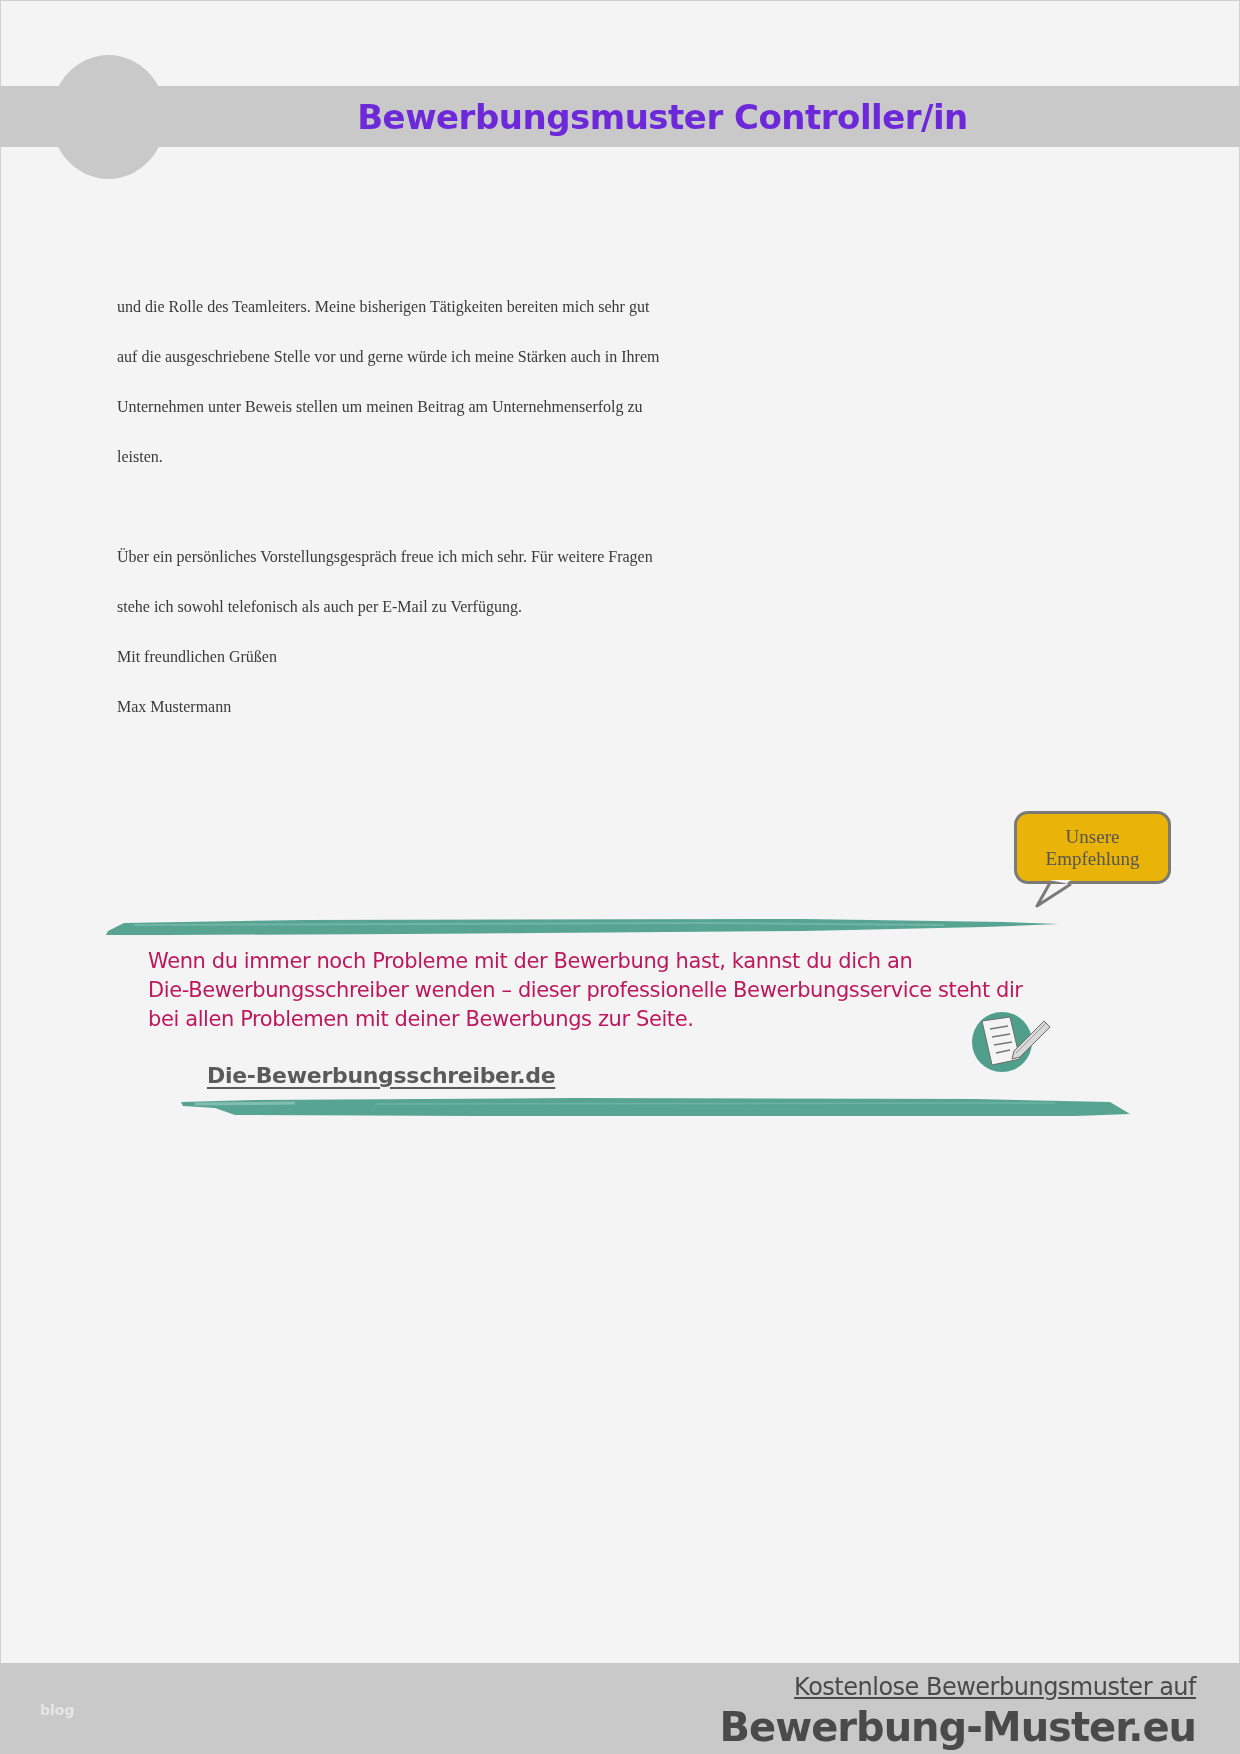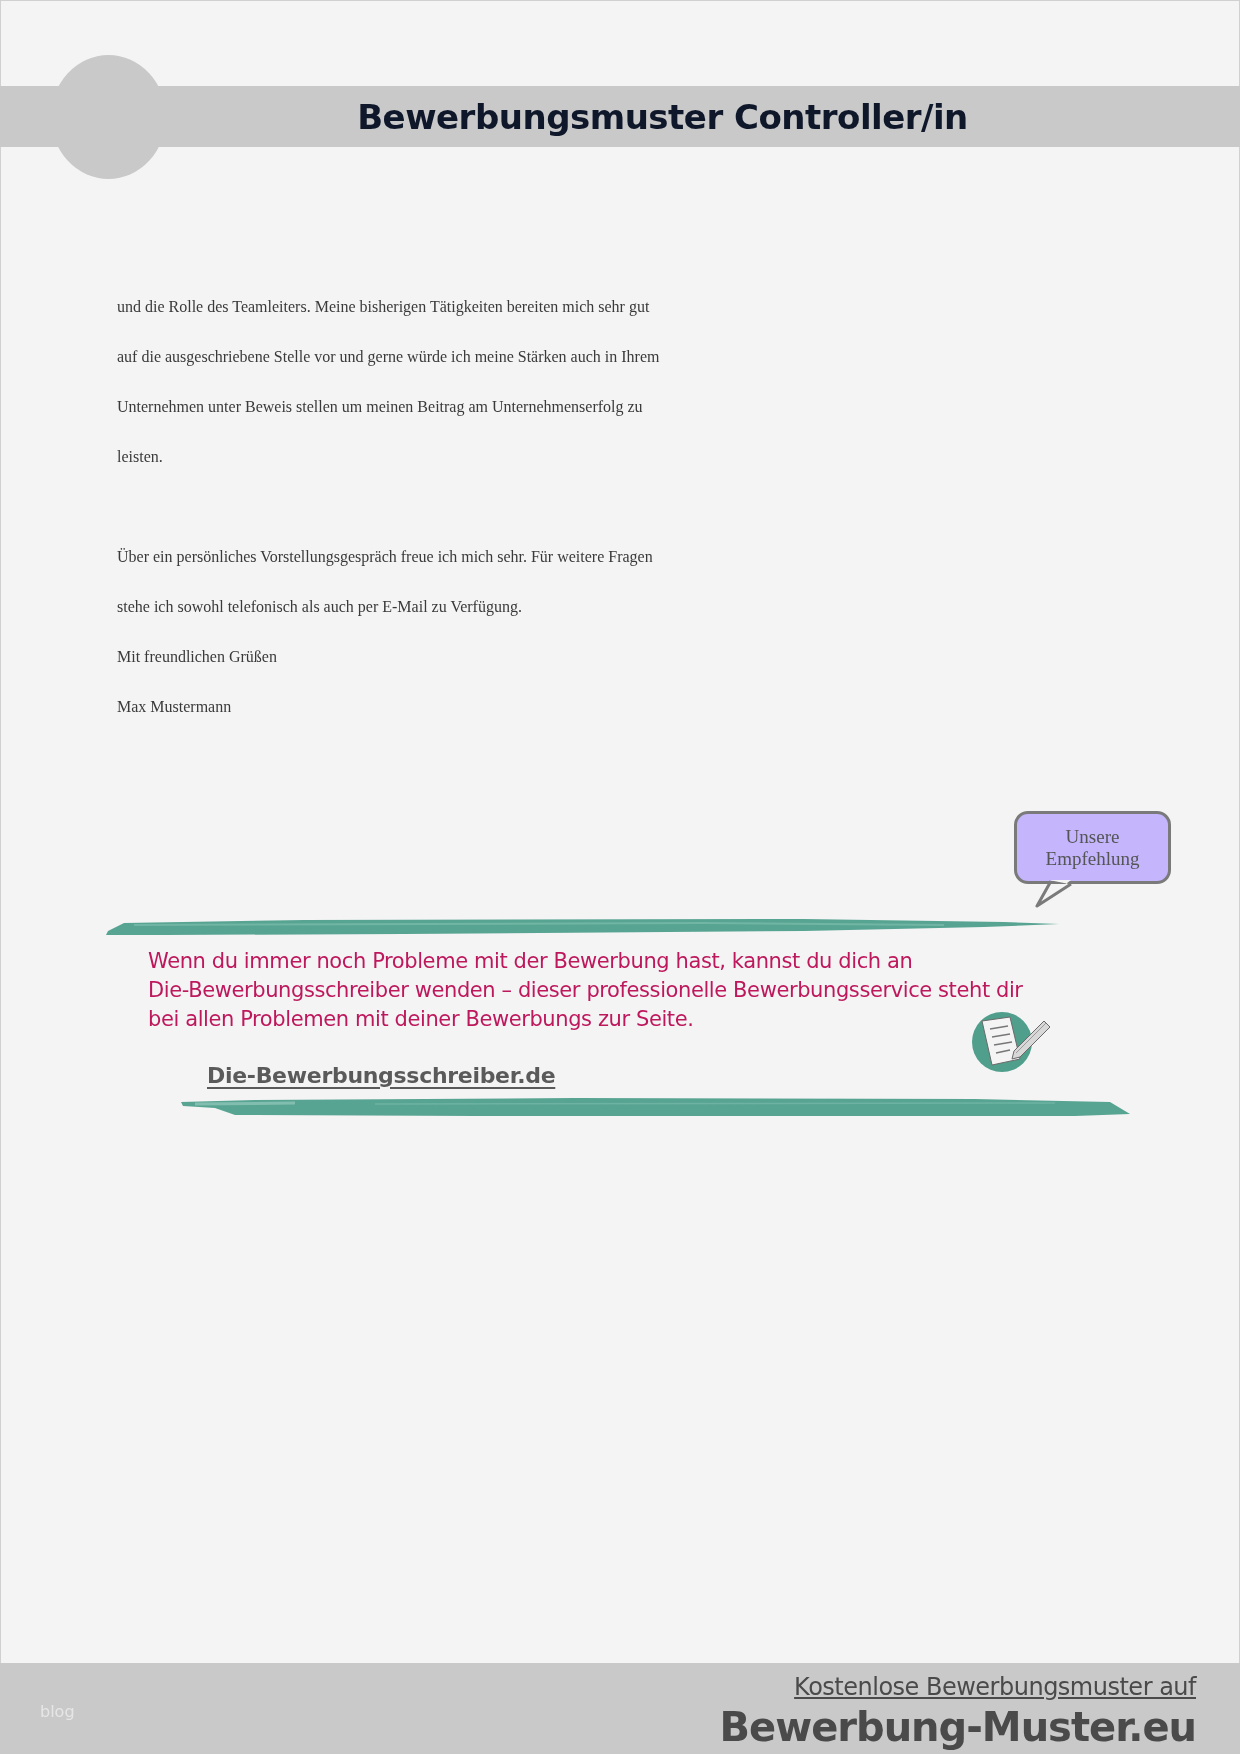--- a/index.html
+++ b/index.html
@@ -23,35 +23,35 @@
   .header-circle {
     position: absolute; left: 51px; top: 55px; width: 115px; height: 124px;
     border-radius: 50%;
     background: #c9c9c9;
   }
   .header-title {
     position: absolute; left: 0; top: 86px; width: 1240px; height: 61px;
     display: flex; align-items: center; justify-content: center;
     padding-left: 85px; box-sizing: border-box;
     font-family: "DejaVu Sans", sans-serif;
-    font-weight: bold; font-size: 34px; color: #0f172a;
+    font-weight: bold; font-size: 34px; color: #6d28d9;
     letter-spacing: -0.5px;
   }
   .letter-body {
     position: absolute; left: 117px; top: 282px; width: 1010px;
     font-family: "Liberation Serif", serif;
     font-size: 16px; color: #3a3a3a;
   }
   .letter-body p { margin: 0; line-height: 50px; }
   .letter-body .gap { height: 50px; }
 
   .bubble {
     position: absolute; left: 1014px; top: 811px; width: 157px; height: 73px;
     border: 3px solid #7a7a7a; border-radius: 14px;
-    box-sizing: border-box; background: #c4b5fd;
+    box-sizing: border-box; background: #eab308;
     display: flex; flex-direction: column; align-items: center; justify-content: center;
     font-family: "Liberation Serif", serif; font-size: 19px; color: #555;
     line-height: 22px;
   }
   .bubble-tail {
     position: absolute; left: 1035px; top: 880px;
   }
 
   .stroke { position: absolute; }
   .promo-text {
@@ -78,21 +78,21 @@
     letter-spacing: -0.5px;
     text-decoration: underline;
   }
   .footer-line2 {
     position: absolute; right: 44px; top: 1704px;
     font-family: "DejaVu Sans", sans-serif; font-weight: bold; font-size: 40px; color: #4a4a4a;
     letter-spacing: -1px;
   }
   .footer-watermark {
     position: absolute; left: 40px; top: 1702px;
-    font-family: "DejaVu Sans", sans-serif; font-size: 16px; color: #e6e6e6;
+    font-family: "DejaVu Sans", sans-serif; font-size: 14px; color: #e6e6e6; font-weight: bold;
   }
 </style>
 </head>
 <body>
 
 <div class="page-border"></div>
 
 <div class="header-band"></div>
 <div class="header-circle"></div>
 <div class="header-title">Bewerbungsmuster Controller/in</div>

